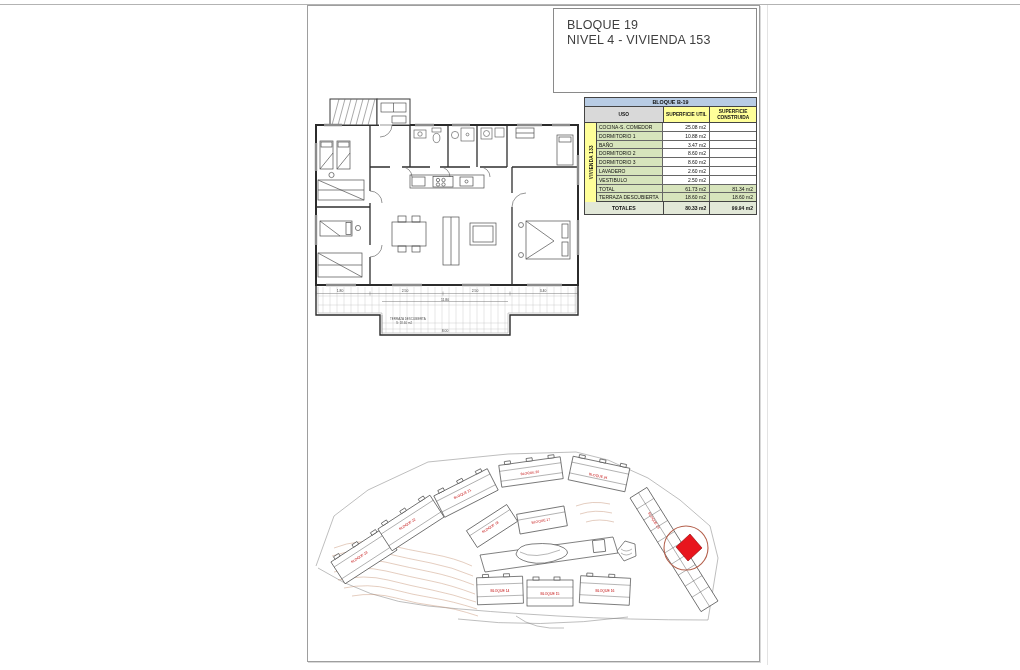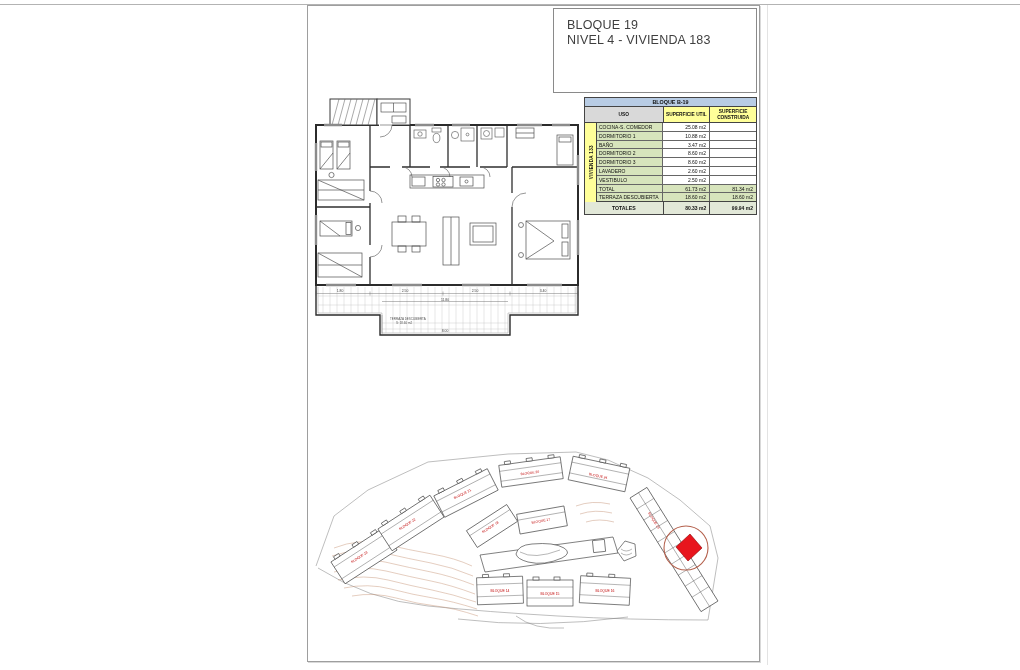--- a/index.html
+++ b/index.html
@@ -46,21 +46,21 @@
 </style>
 </head>
 <body>
 
 <div class="abs page-top-line"></div>
 <div class="abs page-right-line"></div>
 <div class="abs sheet"></div>
 
 <div class="abs title-block">
   <div class="t1">BLOQUE 19</div>
-  <div class="t2">NIVEL 4 - VIVIENDA 183</div>
+  <div class="t2">NIVEL 4 - VIVIENDA 153</div>
 </div>
 
 <div class="abs area-table">
   <div class="t-title">BLOQUE B-19</div>
   <div class="t-heads">
     <div class="h-uso">USO</div>
     <div class="h-util">SUPERFICIE UTIL</div>
     <div class="h-con">SUPERFICIE CONSTRUIDA</div>
   </div>
   <div class="t-body">

